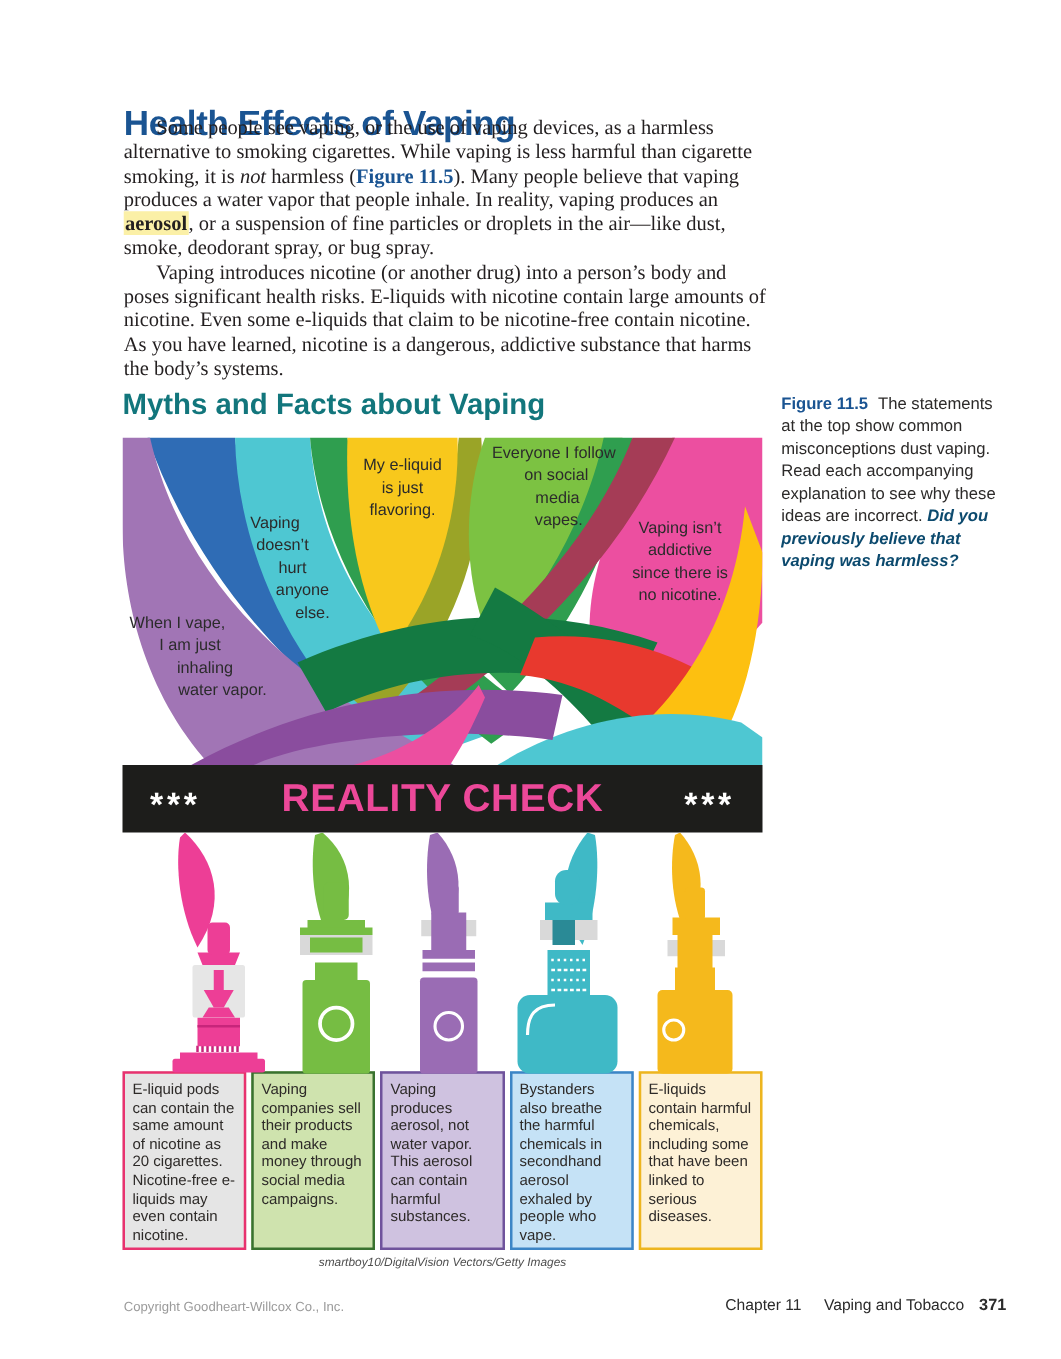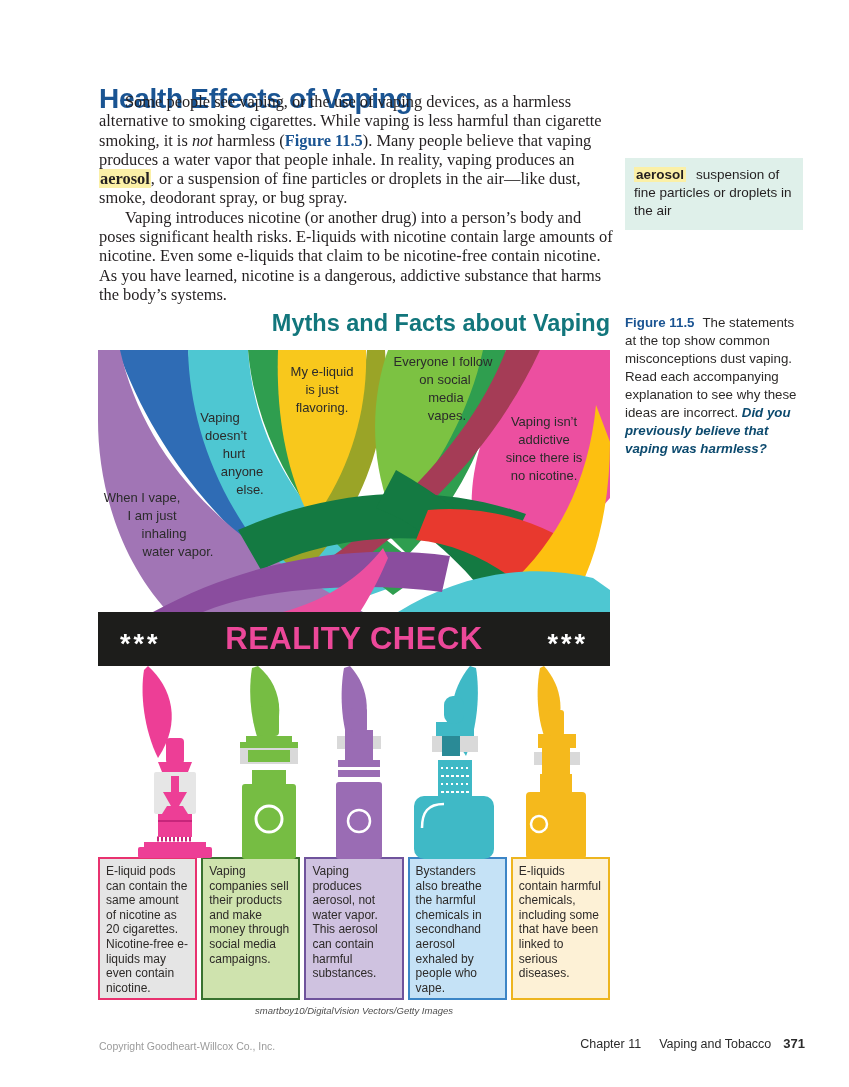--- a/index.html
+++ b/index.html
@@ -18,21 +18,21 @@
   
   .def-box{position:absolute;left:625px;top:158px;width:178px;box-sizing:border-box;
       background:#dff0ea;padding:8px 9px 10px 9px;font-size:13.5px;line-height:18px;color:#231f20;}
   .def-term{font-weight:bold;background:#fbf0a7;padding:0 2px;margin-right:10px;}
   .fig-caption{position:absolute;left:625px;top:314px;width:182px;
       font-size:13.3px;line-height:18px;color:#2c2a29;}
   .fig-label{font-weight:bold;color:#1a5492;margin-right:8px;}
   .fig-question{font-weight:bold;font-style:italic;color:#0c4a6e;}
   
   .infographic{position:absolute;left:98px;top:310px;width:512px;}
-  .ig-title{height:40px;text-align:right;font-weight:bold;font-size:23.5px;color:#12767c;}
+  .ig-title{height:40px;text-align:left;font-weight:bold;font-size:23.5px;color:#12767c;}
   .swirl-svg{display:block;width:512px;height:262px;}
   .banner{height:54px;background:#1d1d1b;display:flex;align-items:center;
       justify-content:space-between;padding:0 22px;box-sizing:border-box;}
   .banner-stars{color:#ffffff;font-weight:bold;font-size:27px;letter-spacing:3px;transform:translateY(5px);}
   .banner-label{color:#ec4899;font-weight:bold;font-size:31px;letter-spacing:0.5px;}
   .devices-svg{display:block;width:512px;height:193px;margin-bottom:-2px;position:relative;z-index:2;}
   .facts-row{display:flex;gap:4px;height:143px;position:relative;z-index:1;}
   .fact-box{flex:1;box-sizing:border-box;border:2px solid;padding:5px 6px;
       font-size:12px;line-height:14.6px;color:#2d2a28;}
   .credit{margin-top:5px;text-align:center;font-style:italic;font-size:9.5px;color:#4f4f4f;}
@@ -50,23 +50,20 @@
 
 <div class="page">
 
   <h1 class="main-title">Health Effects of Vaping</h1>
 
   <div class="body-copy">
     <p><span>Some people see vaping, or the use of vaping devices, as a harmless alternative to smoking cigarettes. While vaping is less harmful than cigarette smoking, it is </span><span class="ital">not</span><span> harmless (</span><span class="fig-ref">Figure 11.5</span><span>). Many people believe that vaping produces a water vapor that people inhale. In reality, vaping produces an </span><span class="hl-term">aerosol</span><span>, or a suspension of fine particles or droplets in the air—like dust, smoke, deodorant spray, or bug spray.</span></p>
     <p>Vaping introduces nicotine (or another drug) into a person’s body and poses significant health risks. E-liquids with nicotine contain large amounts of nicotine. Even some e-liquids that claim to be nicotine-free contain nicotine. As you have learned, nicotine is a dangerous, addictive substance that harms the body’s systems.</p>
   </div>
 
-  <div class="def-box">
-    <span class="def-term">aerosol</span><span>suspension of fine particles or droplets in the air</span>
-  </div>
 
   <div class="fig-caption">
     <span class="fig-label">Figure 11.5</span><span>The statements at the top show common misconceptions dust vaping. Read each accompanying explanation to see why these ideas are incorrect. </span><span class="fig-question">Did you previously believe that vaping was harmless?</span>
   </div>
 
   <div class="infographic">
 
     <div class="ig-title">Myths and Facts about Vaping</div>
 
     <svg class="swirl-svg" viewBox="0 0 512 262">

